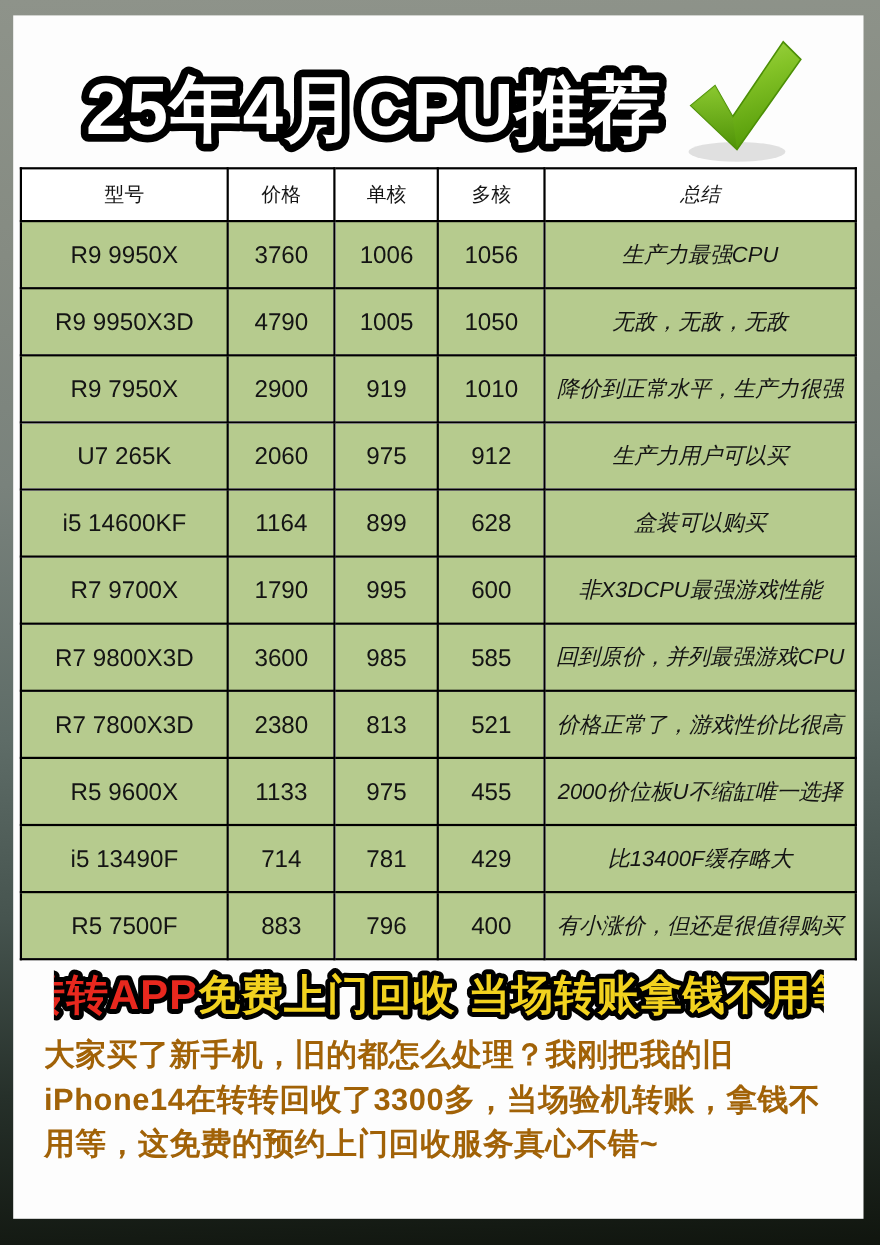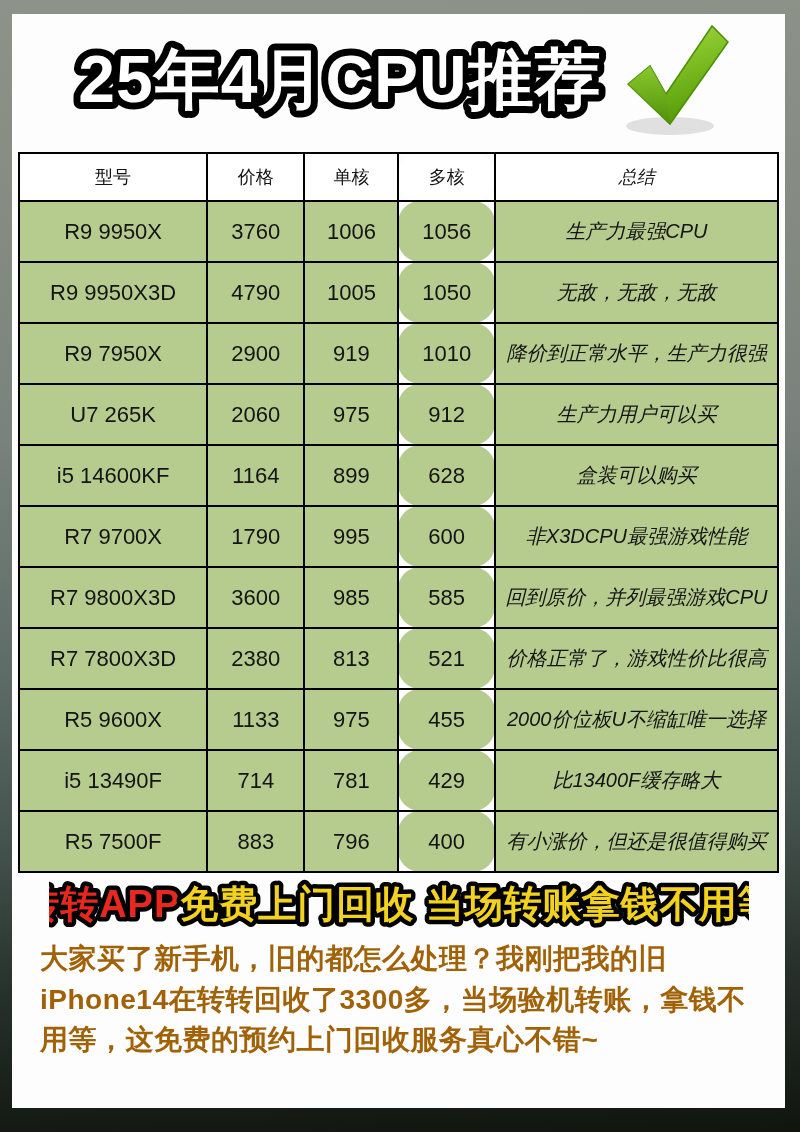--- a/index.html
+++ b/index.html
@@ -18,21 +18,21 @@
     position: absolute;
     left: 12px; top: 14px; right: 15px; bottom: 24px;
     background: #fdfdfd;
     display: flex;
     flex-direction: column;
   }
   
   .title-row {
     height: 138px;
     display: flex;
-    align-items: flex-start;
+    align-items: flex-end;
     justify-content: center;
     padding-top: 8px;
   }
   .title-svg { display: block; }
   .title-svg text {
     font-family: "Liberation Sans", sans-serif;
     font-weight: bold;
     font-size: 66px;
     fill: #ffffff;
     stroke: #000000;
@@ -66,21 +66,21 @@
   }
   table.cpu-table tbody td {
     background: #b6cb8e;
     height: 61px;
     font-size: 22px;
   }
   table.cpu-table td.col-summary { font-size: 20px; }
   .col-model   { width: 24.8%; }
   .col-price   { width: 12.8%; }
   .col-single  { width: 12.4%; }
-  .col-multi   { width: 12.7%; border-radius: 22px; }
+  .col-multi   { width: 12.7%; }
   .col-summary { width: 37.3%; font-style: italic; }
   
   .banner-row {
     height: 56px;
     display: flex;
     align-items: center;
     justify-content: center;
     margin-top: 2px;
   }
   .banner-svg text {

